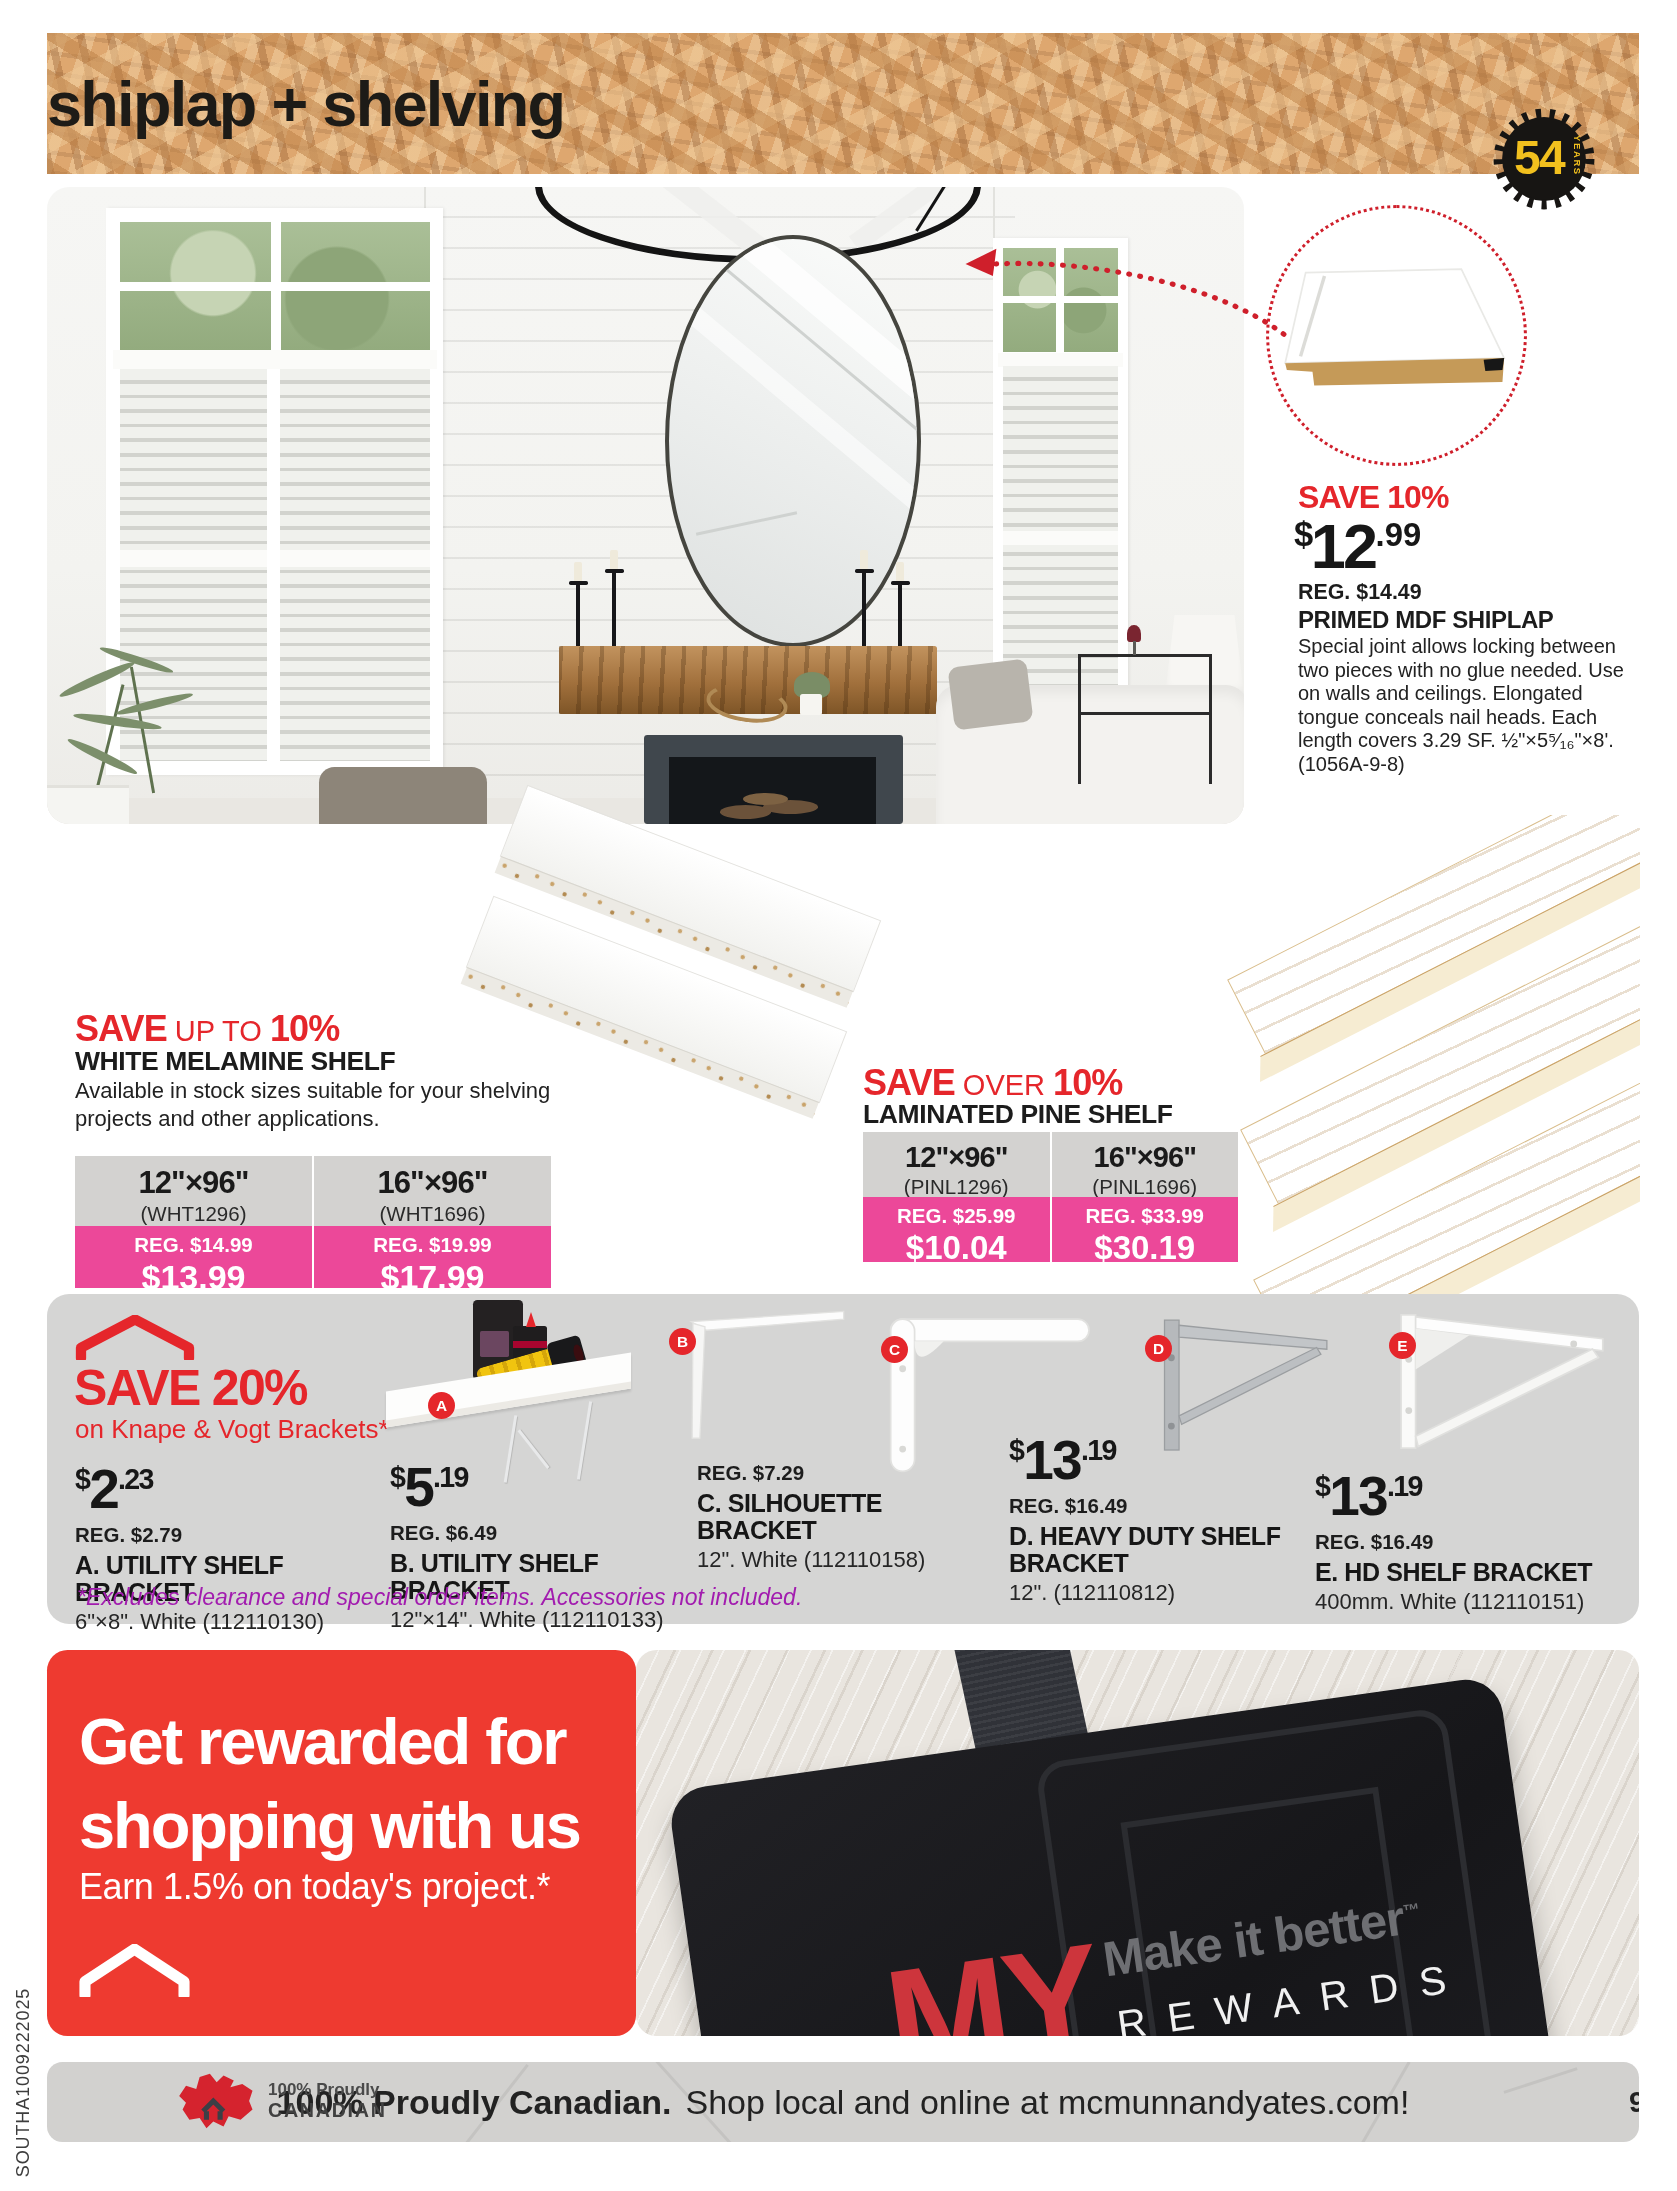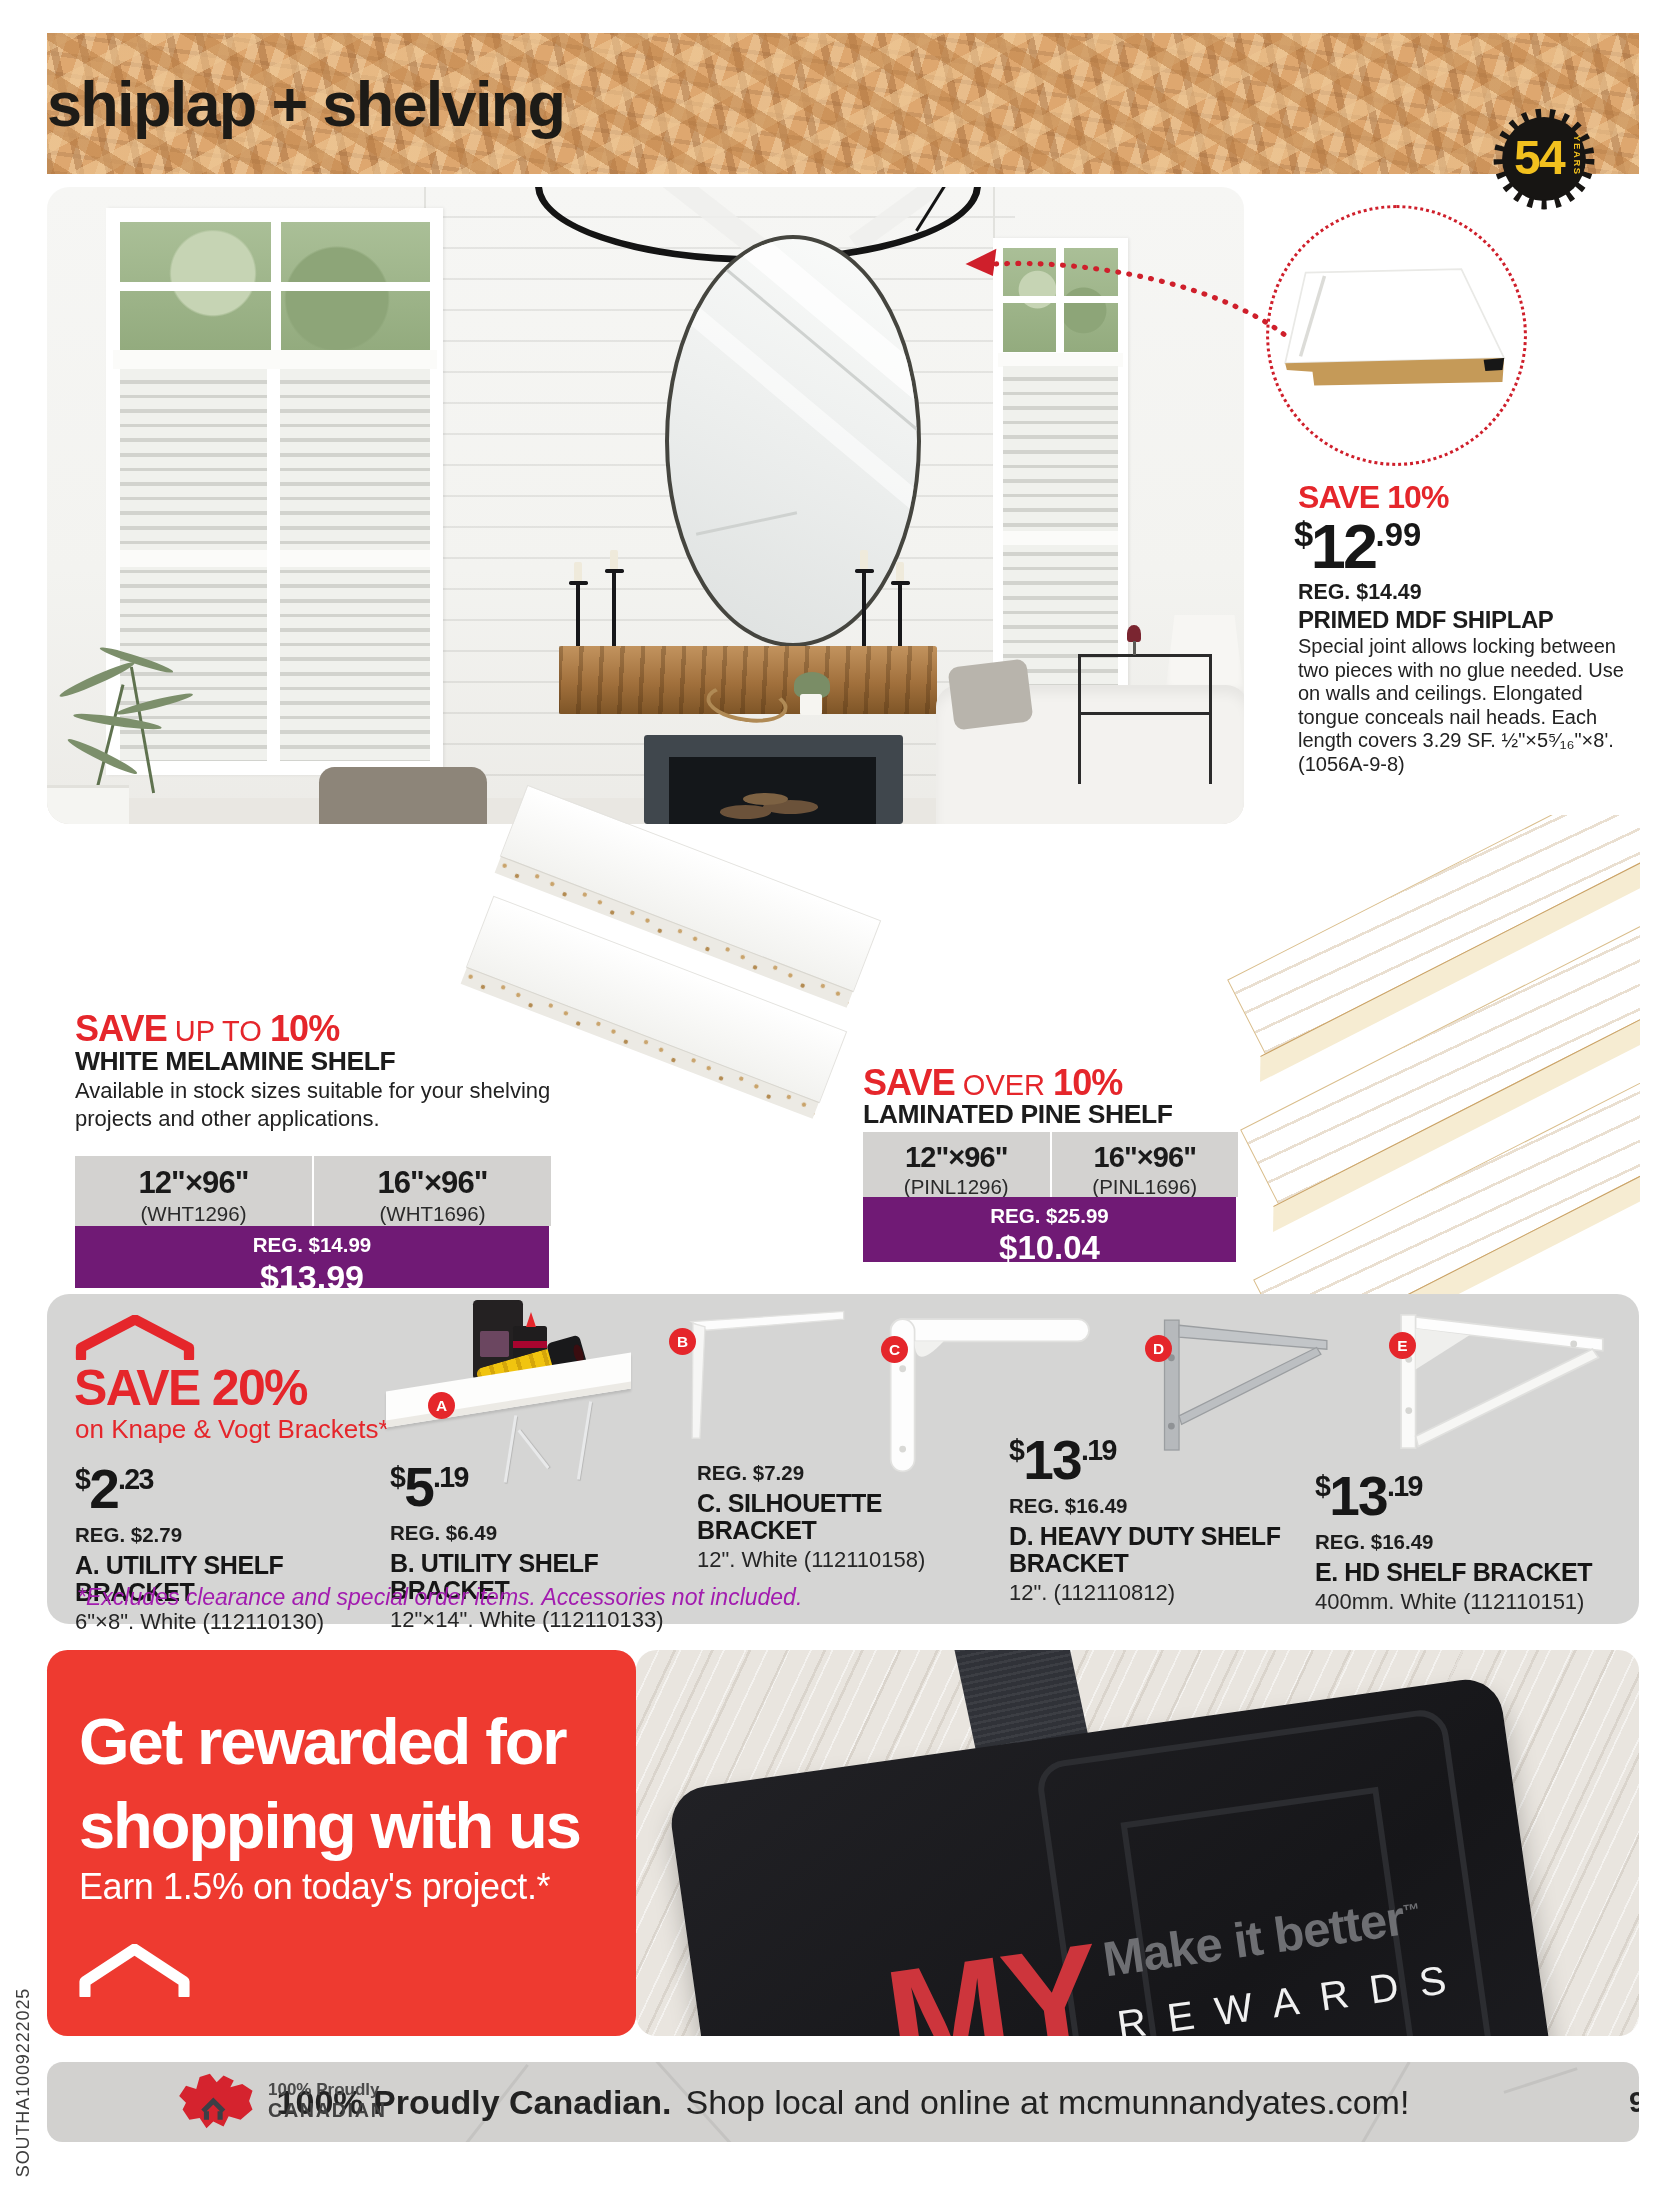--- a/index.html
+++ b/index.html
@@ -93,21 +93,21 @@
   #shiplap-desc{left:1298px;top:635px;width:327px;font-size:20px;line-height:23.5px;color:#222;}
 
   
   .save-line .w{font-weight:bold;font-size:36px;letter-spacing:-0.9px;}
   .save-line .m{font-weight:normal;font-size:29px;letter-spacing:0;}
   #mel-save{left:75px;top:1008px;}
   #mel-name{left:75px;top:1046px;font-size:26.5px;font-weight:bold;letter-spacing:-0.4px;}
   #mel-desc{left:75px;top:1077px;width:479px;font-size:22px;line-height:28px;color:#222;}
   .ptable{display:flex;flex-direction:column;}
   .ptable .hdr{display:flex;background:#d3d2d0;}
-  .ptable .red{display:flex;background:#701a75;flex-direction:column;}
+  .ptable .red{display:flex;background:#ec4899;}
   .ptable .cell{flex:1;text-align:center;}
   .ptable .hdr .cell{border-right:2.6px solid #fff;padding-top:8.6px;}
   .ptable .red .cell{border-right:2.6px solid #fff;padding-top:6.8px;}
   .ptable .cell:last-child{border-right:none;}
   .ptable .size{font-size:31px;font-weight:bold;letter-spacing:-0.9px;color:#1a1a1a;}
   .ptable .sku{font-size:20.5px;color:#2a2a2a;margin-top:1.7px;}
   .ptable .reg{font-size:20.5px;font-weight:bold;color:#fff;}
   .ptable .prc{font-size:34px;font-weight:bold;color:#fff;margin-top:0.9px;}
   #mel-table{left:75px;top:1156px;width:476px;}
   #mel-table .hdr{height:70px;} #mel-table .red{height:62px;}

